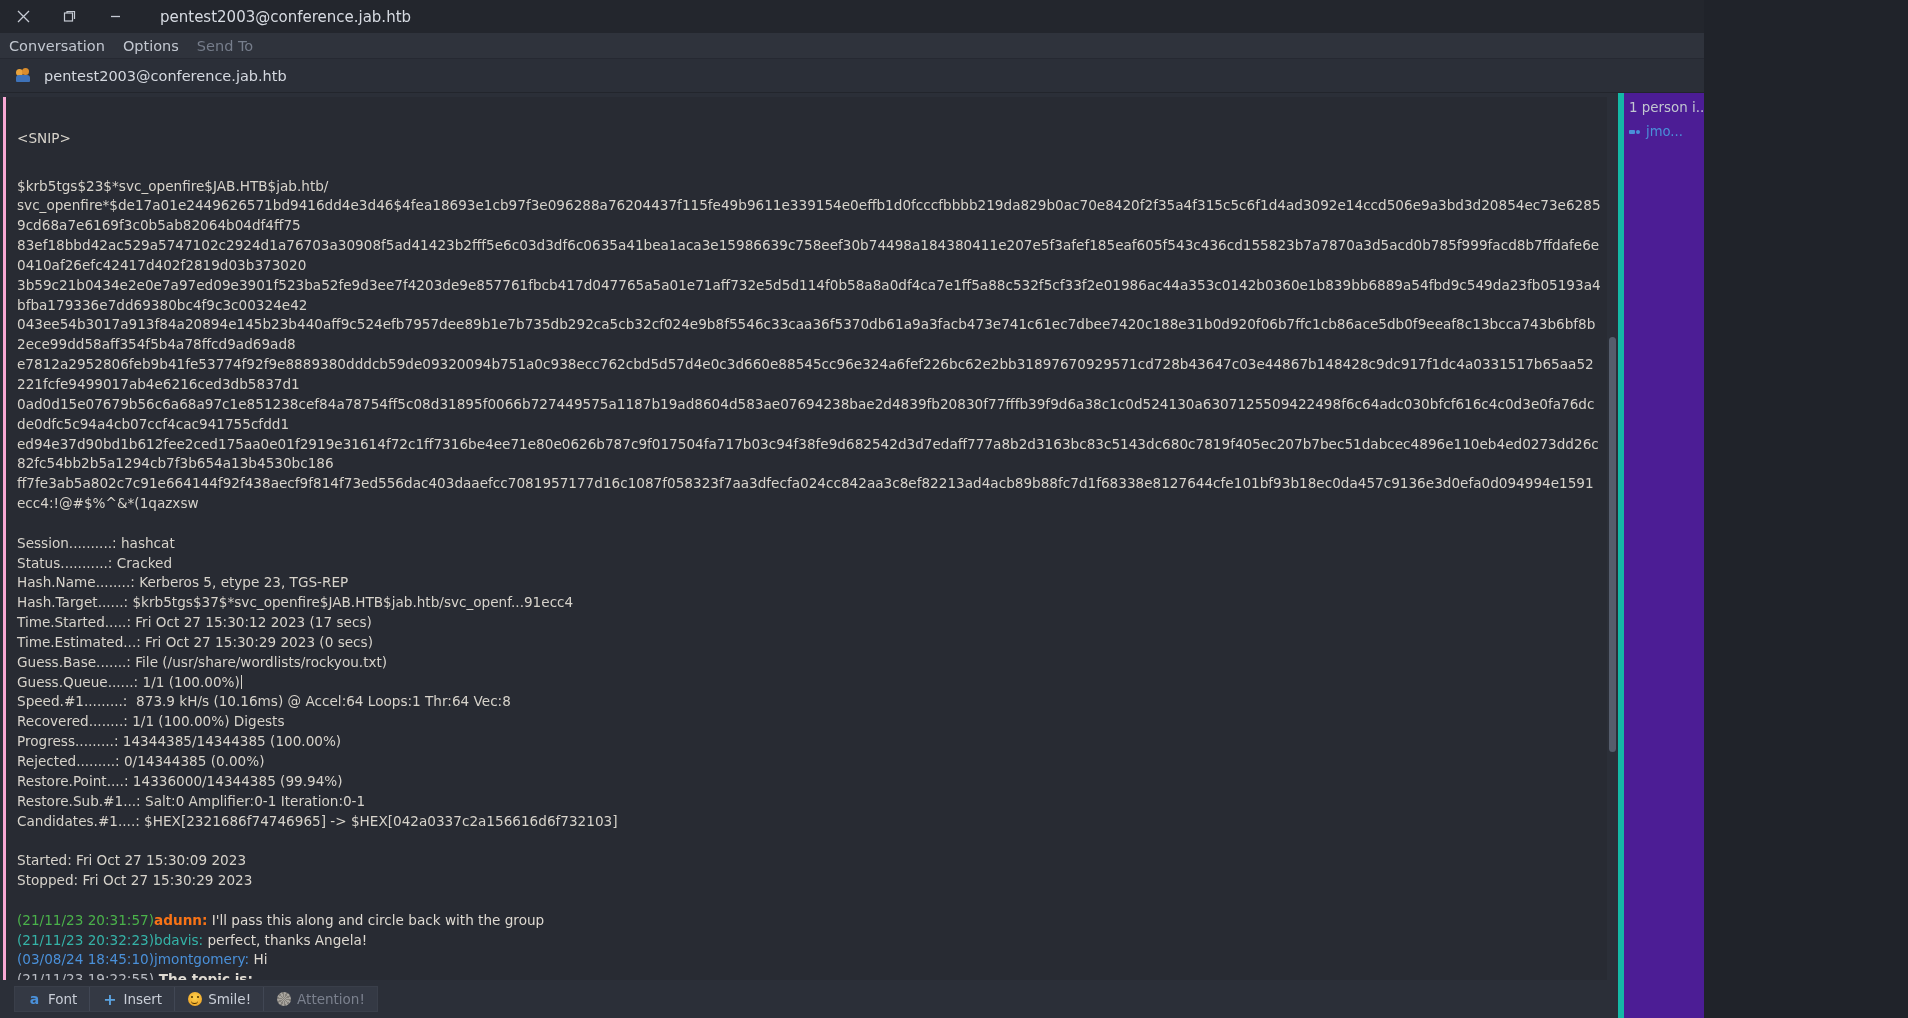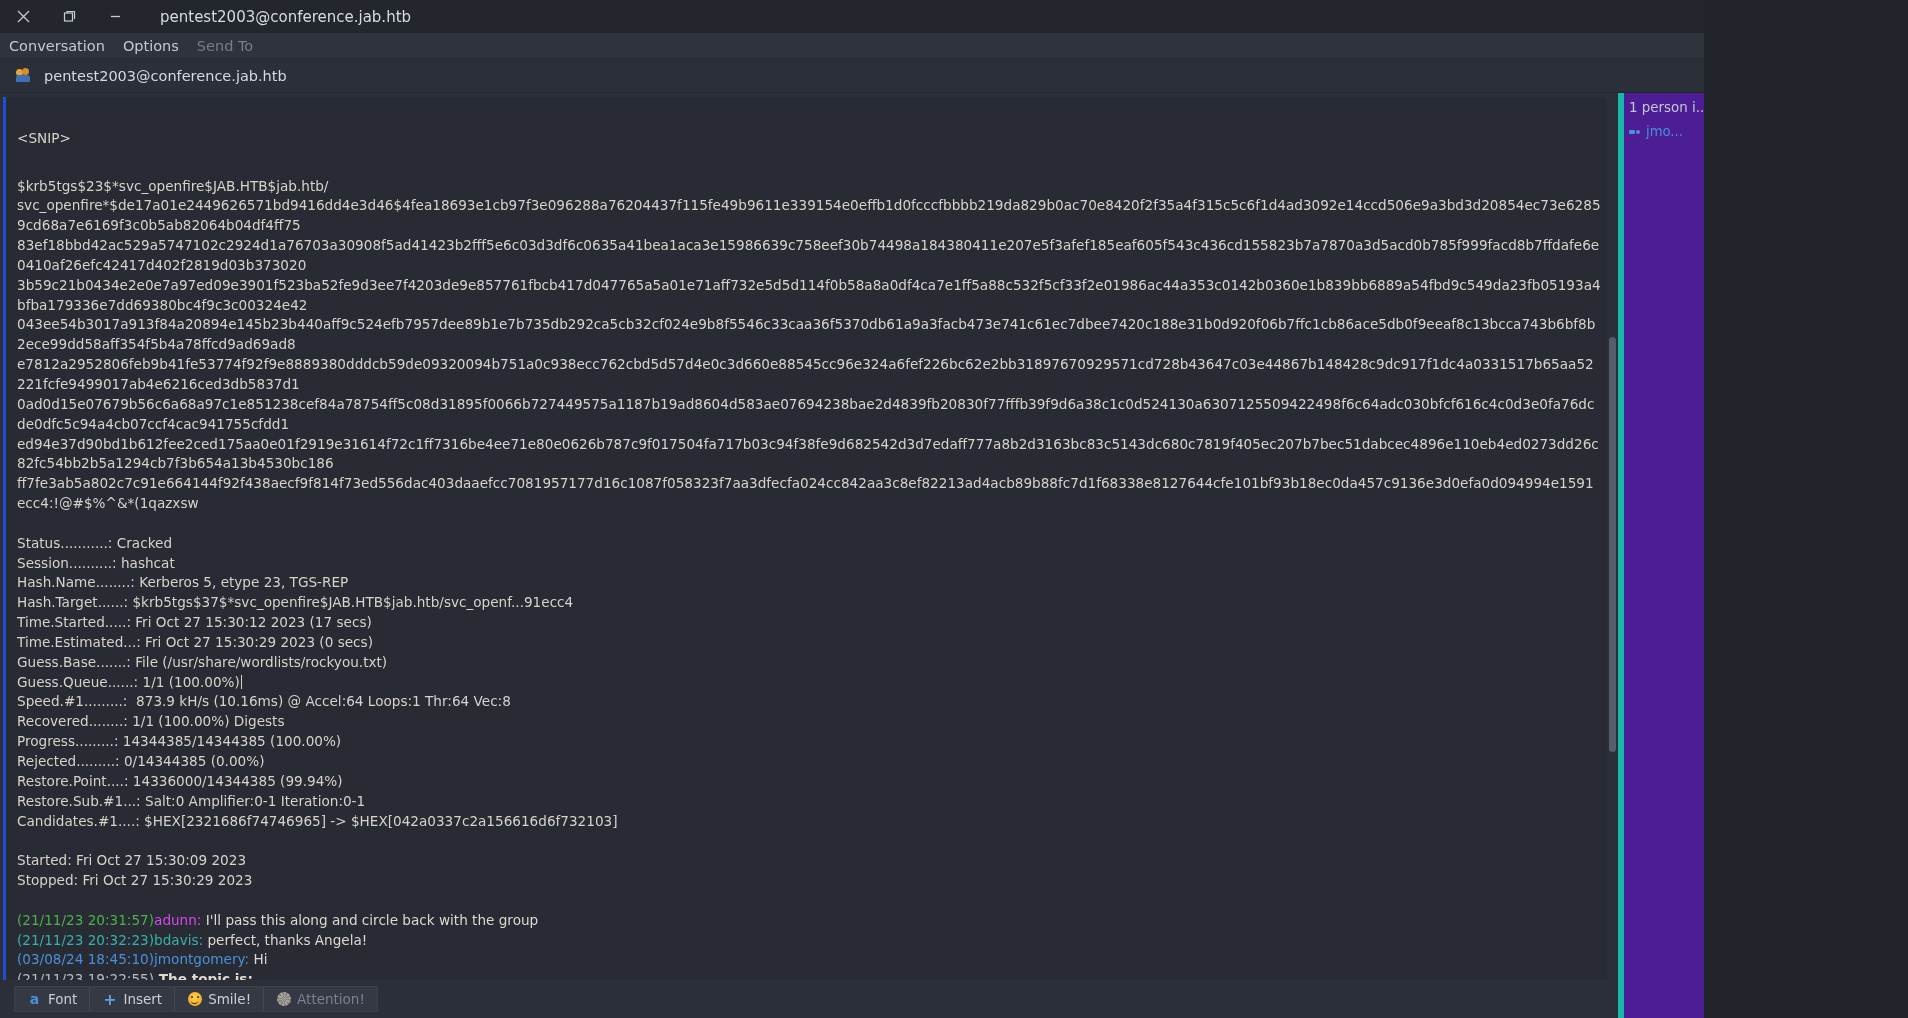--- a/index.html
+++ b/index.html
@@ -65,21 +65,21 @@
   .bodyrow { flex: 1; display: flex; min-height: 0; }
   .mainpane {
     flex: 1; min-width: 0;
     display: flex; flex-direction: column;
     background: #2b2f38;
     padding: 4px 0 0 3px;
   }
   .chatbox {
     flex: 1; min-height: 0;
     background: #282b33;
-    border-left: 3px solid #1d4ed8;
+    border-left: 3px solid #f9a8d4;
     position: relative;
     display: flex;
   }
   .chatscroll {
     flex: 1; min-width: 0;
     overflow: hidden;
     padding: 12px 6px 4px 11px;
   }
   .logline {
     color: #d7d3cb;
@@ -95,21 +95,21 @@
     width: 1px; height: 14px;
     background: #d7d3cb;
     vertical-align: -2px;
     margin-left: 1px;
   }
   .msgline { font-size: 13.6px; line-height: 19.85px; white-space: pre-wrap; }
   .ts-green { color: #4ab24a; }
   .ts-teal  { color: #35b3a8; }
   .ts-blue  { color: #4a90d9; }
   .ts-grey  { color: #b9bcc3; }
-  .nick-green { color: #d946ef; }
+  .nick-green { color: #f97316; font-weight: bold; }
   .nick-teal  { color: #35b3a8; }
   .nick-blue  { color: #4a90d9; font-weight: normal; }
   .msgtext { color: #ded9d1; }
   .topicbold { color: #ded9d1; font-weight: bold; }
   
   .vscroll {
     width: 11px; flex: 0 0 11px;
     background: #2b2f38;
     position: relative;
   }
@@ -260,22 +260,22 @@
           <div class="logline">83ef18bbd42ac529a5747102c2924d1a76703a30908f5ad41423b2fff5e6c03d3df6c0635a41bea1aca3e15986639c758eef30b74498a184380411e207e5f3afef185eaf605f543c436cd155823b7a7870a3d5acd0b785f999facd8b7ffdafe6e0410af26efc42417d402f2819d03b373020</div>
           <div class="logline">3b59c21b0434e2e0e7a97ed09e3901f523ba52fe9d3ee7f4203de9e857761fbcb417d047765a5a01e71aff732e5d5d114f0b58a8a0df4ca7e1ff5a88c532f5cf33f2e01986ac44a353c0142b0360e1b839bb6889a54fbd9c549da23fb05193a4bfba179336e7dd69380bc4f9c3c00324e42</div>
           <div class="logline">043ee54b3017a913f84a20894e145b23b440aff9c524efb7957dee89b1e7b735db292ca5cb32cf024e9b8f5546c33caa36f5370db61a9a3facb473e741c61ec7dbee7420c188e31b0d920f06b7ffc1cb86ace5db0f9eeaf8c13bcca743b6bf8b2ece99dd58aff354f5b4a78ffcd9ad69ad8</div>
           <div class="logline">e7812a2952806feb9b41fe53774f92f9e8889380dddcb59de09320094b751a0c938ecc762cbd5d57d4e0c3d660e88545cc96e324a6fef226bc62e2bb31897670929571cd728b43647c03e44867b148428c9dc917f1dc4a0331517b65aa52221fcfe9499017ab4e6216ced3db5837d1</div>
           <div class="logline">0ad0d15e07679b56c6a68a97c1e851238cef84a78754ff5c08d31895f0066b727449575a1187b19ad8604d583ae07694238bae2d4839fb20830f77fffb39f9d6a38c1c0d524130a6307125509422498f6c64adc030bfcf616c4c0d3e0fa76dcde0dfc5c94a4cb07ccf4cac941755cfdd1</div>
           <div class="logline">ed94e37d90bd1b612fee2ced175aa0e01f2919e31614f72c1ff7316be4ee71e80e0626b787c9f017504fa717b03c94f38fe9d682542d3d7edaff777a8b2d3163bc83c5143dc680c7819f405ec207b7bec51dabcec4896e110eb4ed0273dd26c82fc54bb2b5a1294cb7f3b654a13b4530bc186</div>
           <div class="logline">ff7fe3ab5a802c7c91e664144f92f438aecf9f814f73ed556dac403daaefcc7081957177d16c1087f058323f7aa3dfecfa024cc842aa3c8ef82213ad4acb89b88fc7d1f68338e8127644cfe101bf93b18ec0da457c9136e3d0efa0d094994e1591ecc4:!@#$%^&amp;*(1qazxsw</div>
 
           <div class="blank"></div>
 
+          <div class="logline">Session..........: hashcat</div>
           <div class="logline">Status...........: Cracked</div>
-          <div class="logline">Session..........: hashcat</div>
           <div class="logline">Hash.Name........: Kerberos 5, etype 23, TGS-REP</div>
           <div class="logline">Hash.Target......: $krb5tgs$37$*svc_openfire$JAB.HTB$jab.htb/svc_openf...91ecc4</div>
           <div class="logline">Time.Started.....: Fri Oct 27 15:30:12 2023 (17 secs)</div>
           <div class="logline">Time.Estimated...: Fri Oct 27 15:30:29 2023 (0 secs)</div>
           <div class="logline">Guess.Base.......: File (/usr/share/wordlists/rockyou.txt)</div>
           <div class="logline"><span>Guess.Queue......: 1/1 (100.00%)</span><span class="cursor"></span></div>
           <div class="logline">Speed.#1.........:  873.9 kH/s (10.16ms) @ Accel:64 Loops:1 Thr:64 Vec:8</div>
           <div class="logline">Recovered........: 1/1 (100.00%) Digests</div>
           <div class="logline">Progress.........: 14344385/14344385 (100.00%)</div>
           <div class="logline">Rejected.........: 0/14344385 (0.00%)</div>

